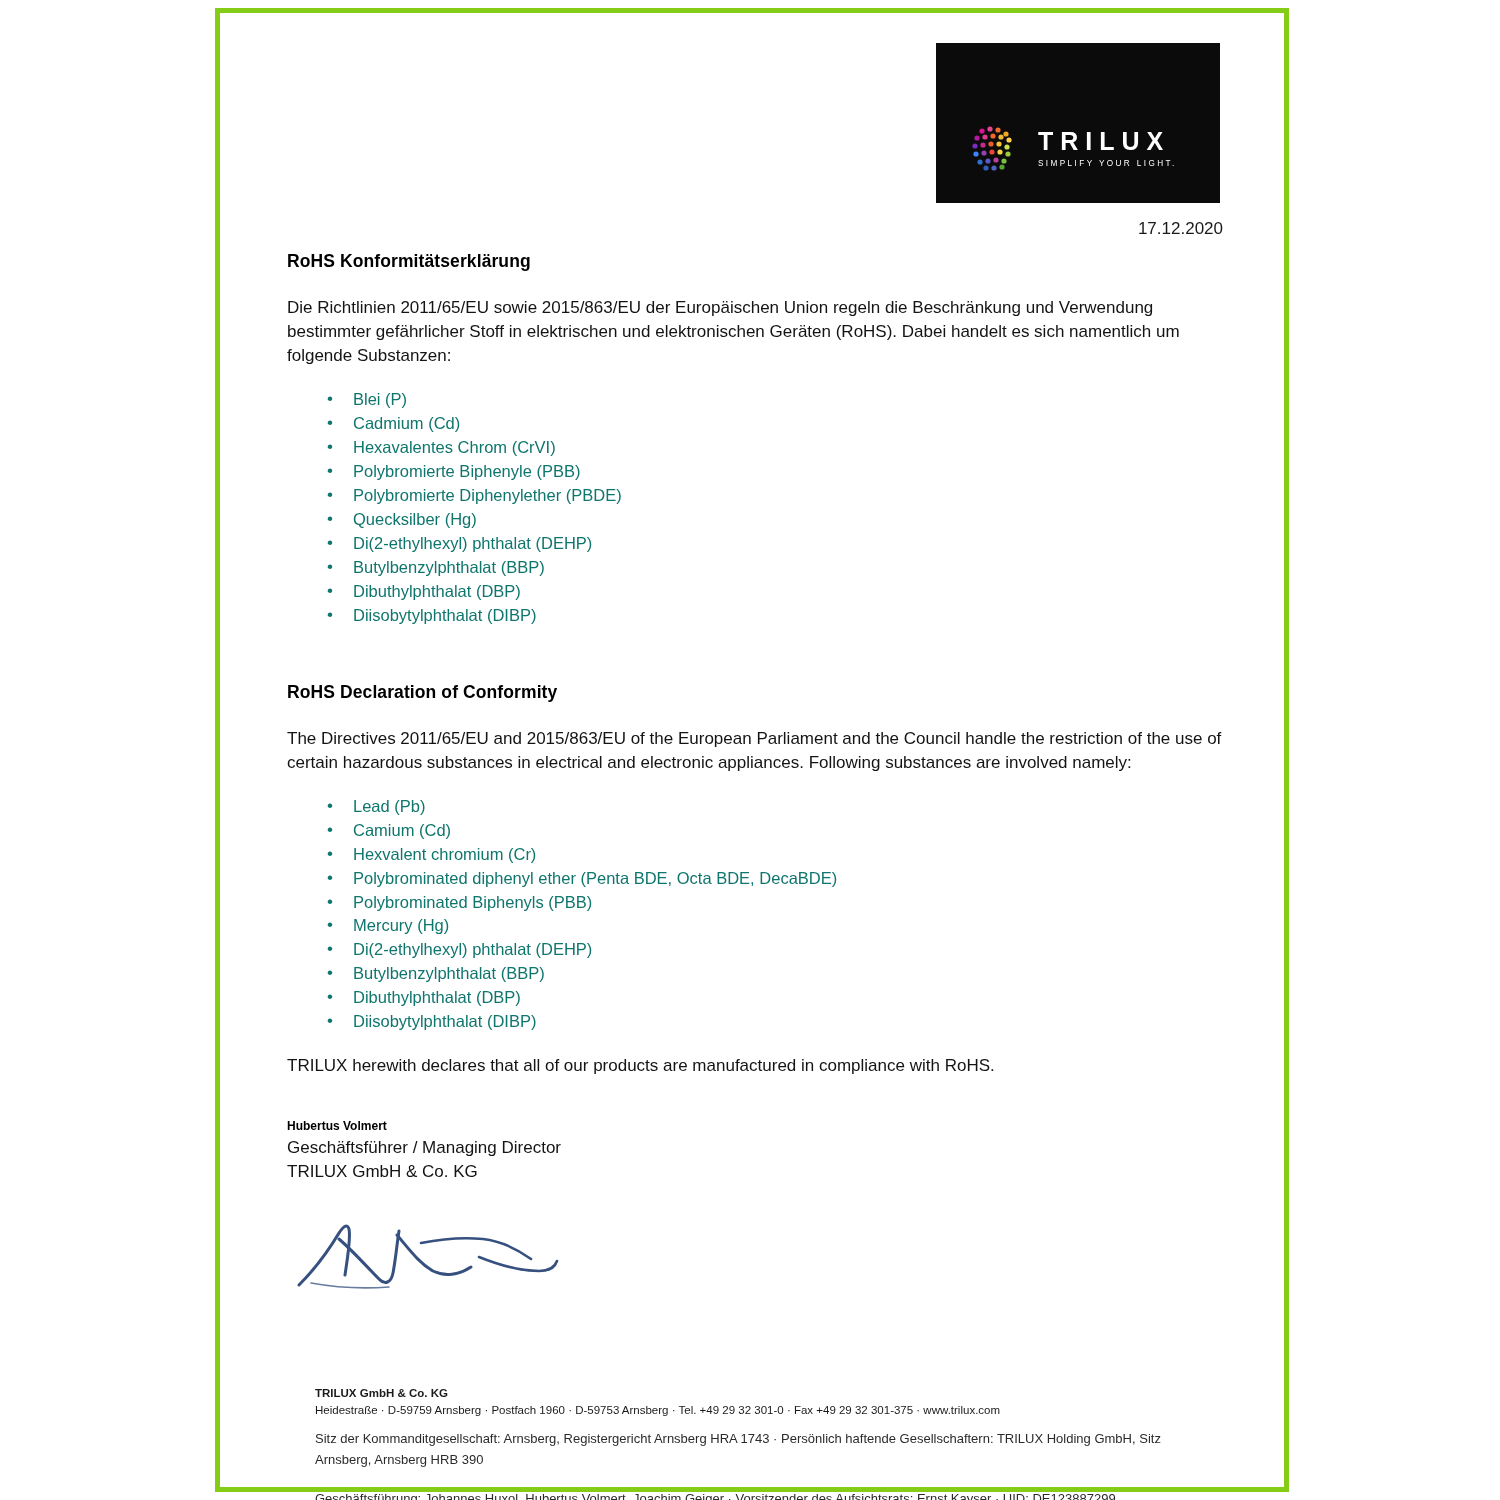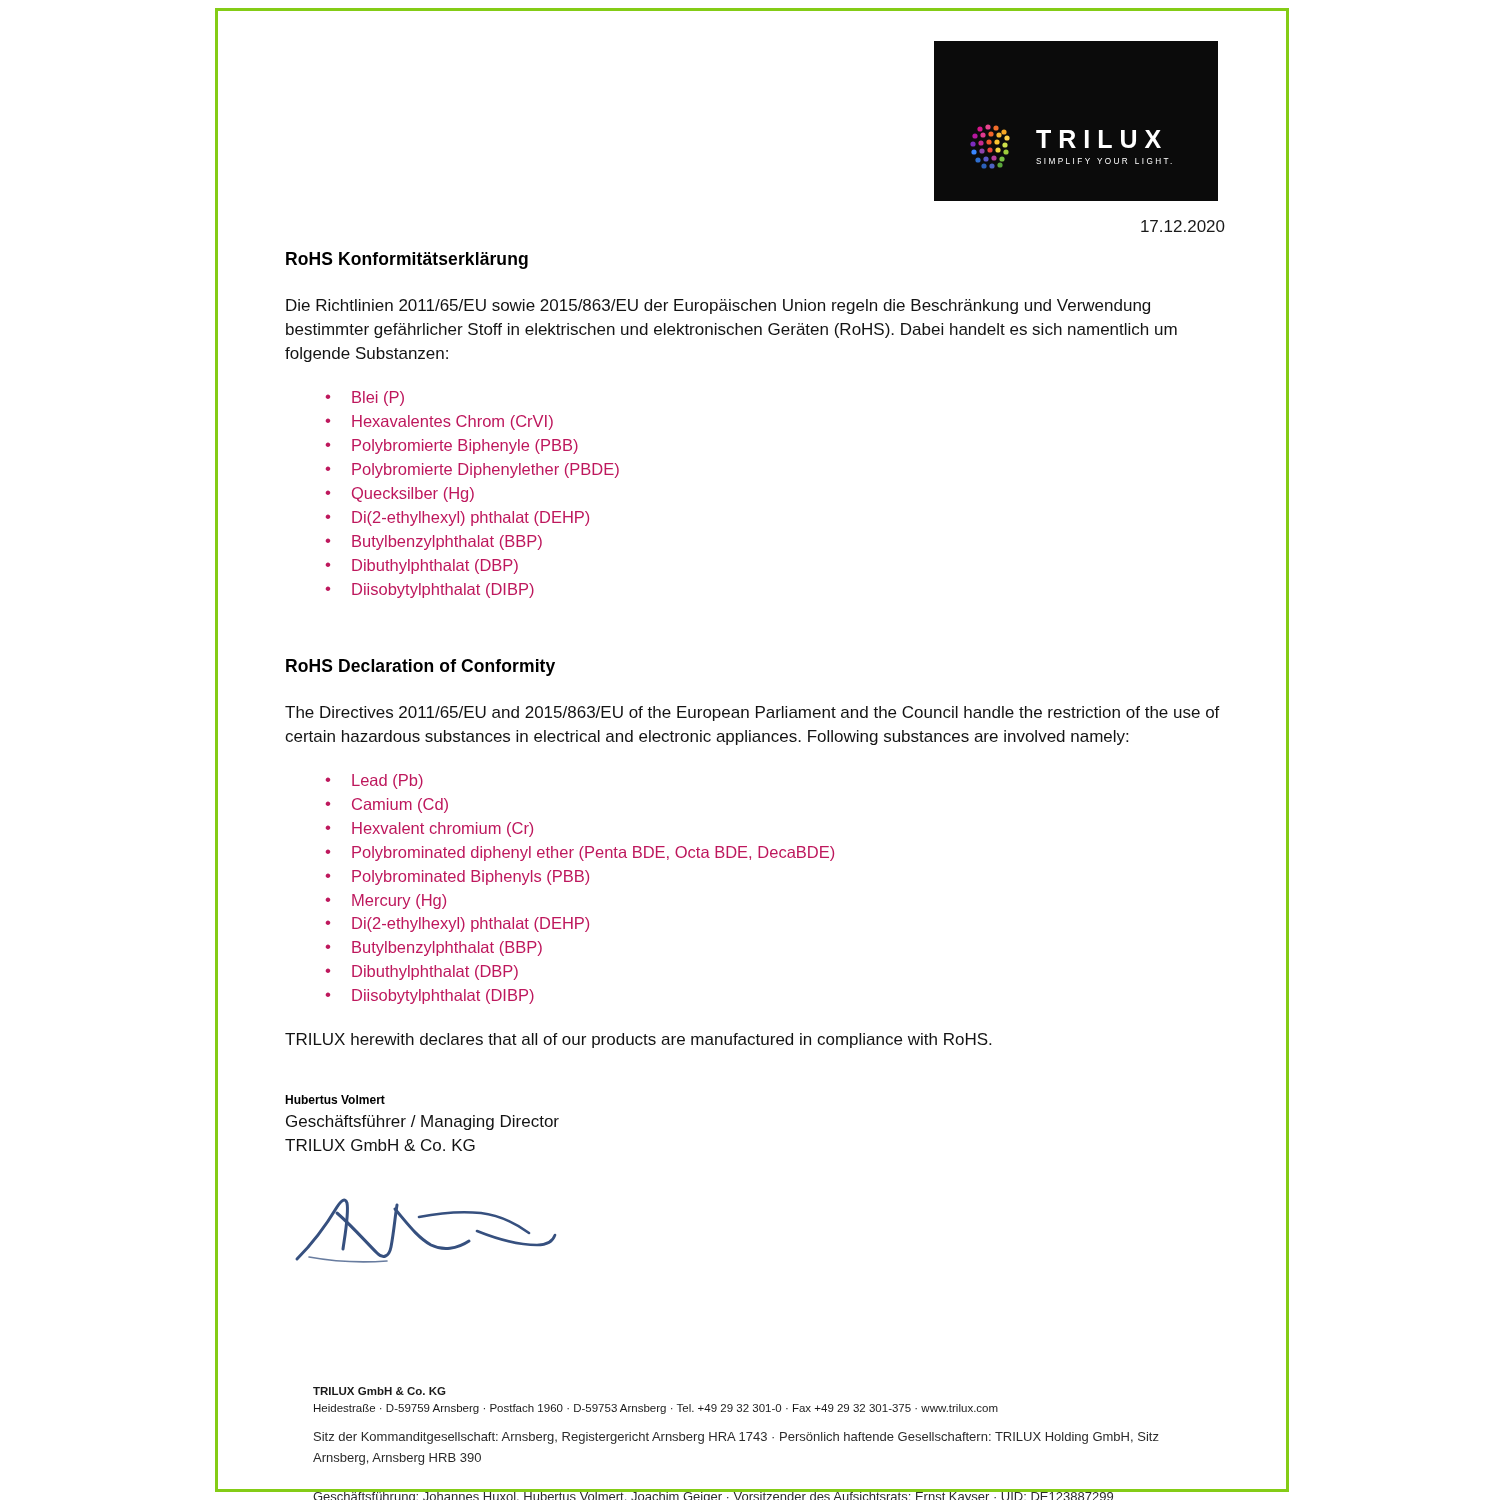--- a/index.html
+++ b/index.html
@@ -21,21 +21,21 @@
     height: 1500px;
     padding: 0;
     background: #ffffff;
   }
   .sheet {
     position: absolute;
     left: 215px;
     top: 8px;
     width: 1074px;
     height: 1484px;
-    border: 3px solid #84cc16;
+    border: 5px solid #84cc16;
     background: #ffffff;
     box-sizing: border-box;
   }
   .inner {
     position: absolute;
     left: 0;
     top: 0;
     right: 0;
     bottom: 0;
   }
@@ -113,21 +113,21 @@
   ul.substances {
     list-style: none;
     margin: 0 0 20px 0;
     padding: 0 0 0 36px;
   }
   ul.substances li {
     position: relative;
     font-size: 16.5px;
     line-height: 1.45;
     padding-left: 30px;
-    color: #be185d;
+    color: #0f766e;
   }
   ul.substances li:before {
     content: "\2022";
     position: absolute;
     left: 4px;
     top: -1px;
     font-size: 17px;
   }
   .gap-block { height: 34px; }
 
@@ -226,20 +226,21 @@
       </div>
 
       <div class="doc-date">17.12.2020</div>
 
       <div class="content">
 
         <h2 class="section-title">RoHS Konformitätserklärung</h2>
         <p class="para">Die Richtlinien 2011/65/EU sowie 2015/863/EU der Europäischen Union regeln die Beschränkung und Verwendung bestimmter gefährlicher Stoff in elektrischen und elektronischen Geräten (RoHS). Dabei handelt es sich namentlich um folgende Substanzen:</p>
         <ul class="substances">
           <li>Blei (P)</li>
+          <li>Cadmium (Cd)</li>
           <li>Hexavalentes Chrom (CrVI)</li>
           <li>Polybromierte Biphenyle (PBB)</li>
           <li>Polybromierte Diphenylether (PBDE)</li>
           <li>Quecksilber (Hg)</li>
           <li>Di(2-ethylhexyl) phthalat (DEHP)</li>
           <li>Butylbenzylphthalat (BBP)</li>
           <li>Dibuthylphthalat (DBP)</li>
           <li>Diisobytylphthalat (DIBP)</li>
         </ul>
 

